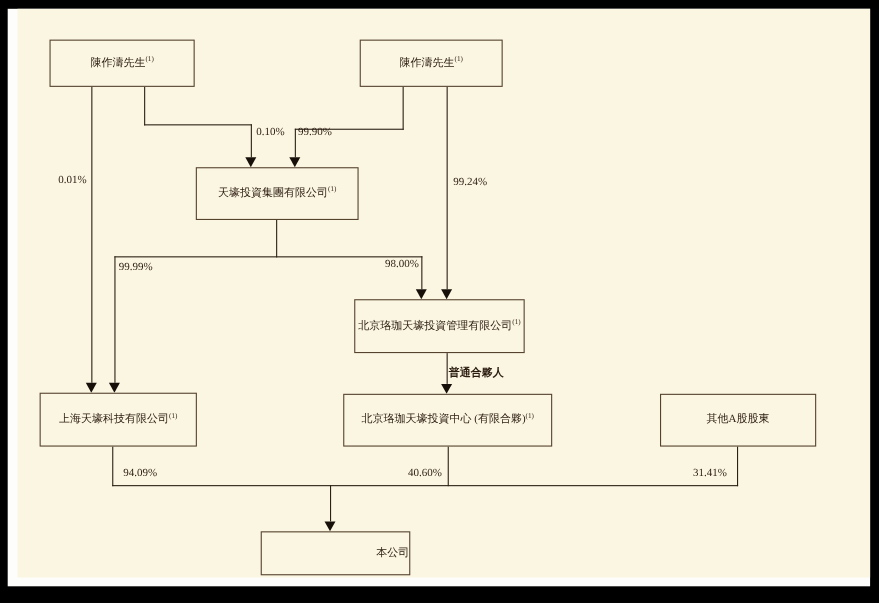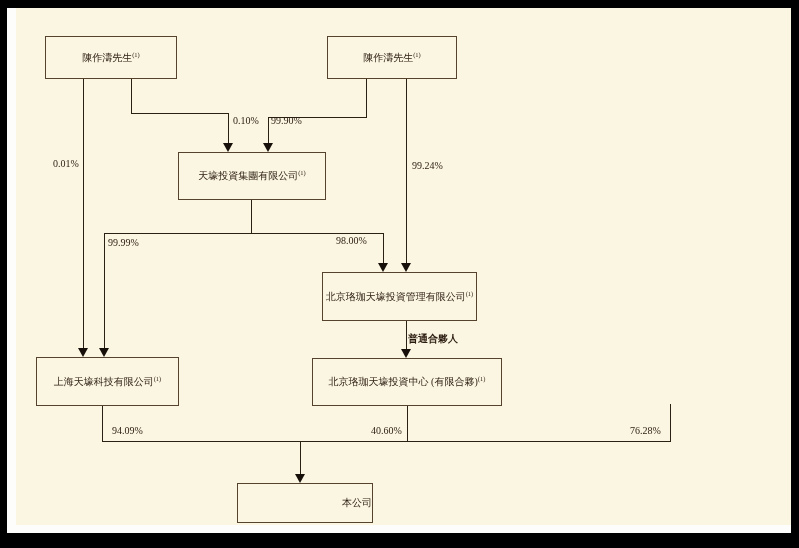--- a/index.html
+++ b/index.html
@@ -51,40 +51,43 @@
   <div class="arr" style="left:83px;top:348px;"></div>
   <div class="arr" style="left:104px;top:348px;"></div>
   <div class="arr" style="left:406px;top:349px;"></div>
   <div class="arr" style="left:300px;top:474px;"></div>
 
   <div class="elabel" style="left:53px;top:158px;">0.01%</div>
   <div class="elabel" style="left:201px;top:115px;margin-left:32px;">0.10%</div>
   <div class="elabel" style="left:271px;top:115px;">99.90%</div>
   <div class="elabel" style="left:412px;top:160px;">99.24%</div>
   <div class="elabel" style="left:108px;top:237px;">99.99%</div>
-  <div class="elabel" style="left:336px;top:235px;">98.00%</div>
+  <div class="elabel" style="left:350px;top:235px;">98.00%</div>
   <div class="elabel" style="left:408px;top:332px;font-weight:bold;">普通合夥人</div>
   <div class="elabel" style="left:112px;top:425px;">94.09%</div>
   <div class="elabel" style="left:371px;top:425px;">40.60%</div>
-  <div class="elabel" style="left:630px;top:425px;">76.28%</div>
+  <div class="elabel" style="left:630px;top:425px;">31.41%</div>
 
   <div class="node" style="left:45px;top:36px;width:130px;height:41px;">
     <span><span>陳作濤先生</span><sup>(1)</sup></span>
   </div>
   <div class="node" style="left:327px;top:36px;width:128px;height:41px;">
     <span><span>陳作濤先生</span><sup>(1)</sup></span>
   </div>
   <div class="node" style="left:178px;top:152px;width:146px;height:46px;">
     <span><span>天壕投資集團有限公司</span><sup>(1)</sup></span>
   </div>
   <div class="node" style="left:322px;top:272px;width:153px;height:47px;">
     <span><span>北京珞珈天壕投資管理有限公司</span><sup>(1)</sup></span>
   </div>
   <div class="node" style="left:36px;top:357px;width:141px;height:47px;">
     <span><span>上海天壕科技有限公司</span><sup>(1)</sup></span>
   </div>
   <div class="node" style="left:312px;top:358px;width:188px;height:46px;">
     <span><span>北京珞珈天壕投資中心 (有限合夥)</span><sup>(1)</sup></span>
   </div>
+  <div class="node" style="left:600px;top:358px;width:140px;height:46px;">
+    <span><span>其他A股股東</span></span>
+  </div>
   <div class="node" style="left:237px;top:483px;width:134px;height:38px;justify-content:flex-end;">
     <span><span>本公司</span></span>
   </div>
 </div>
 
 </body></html>

